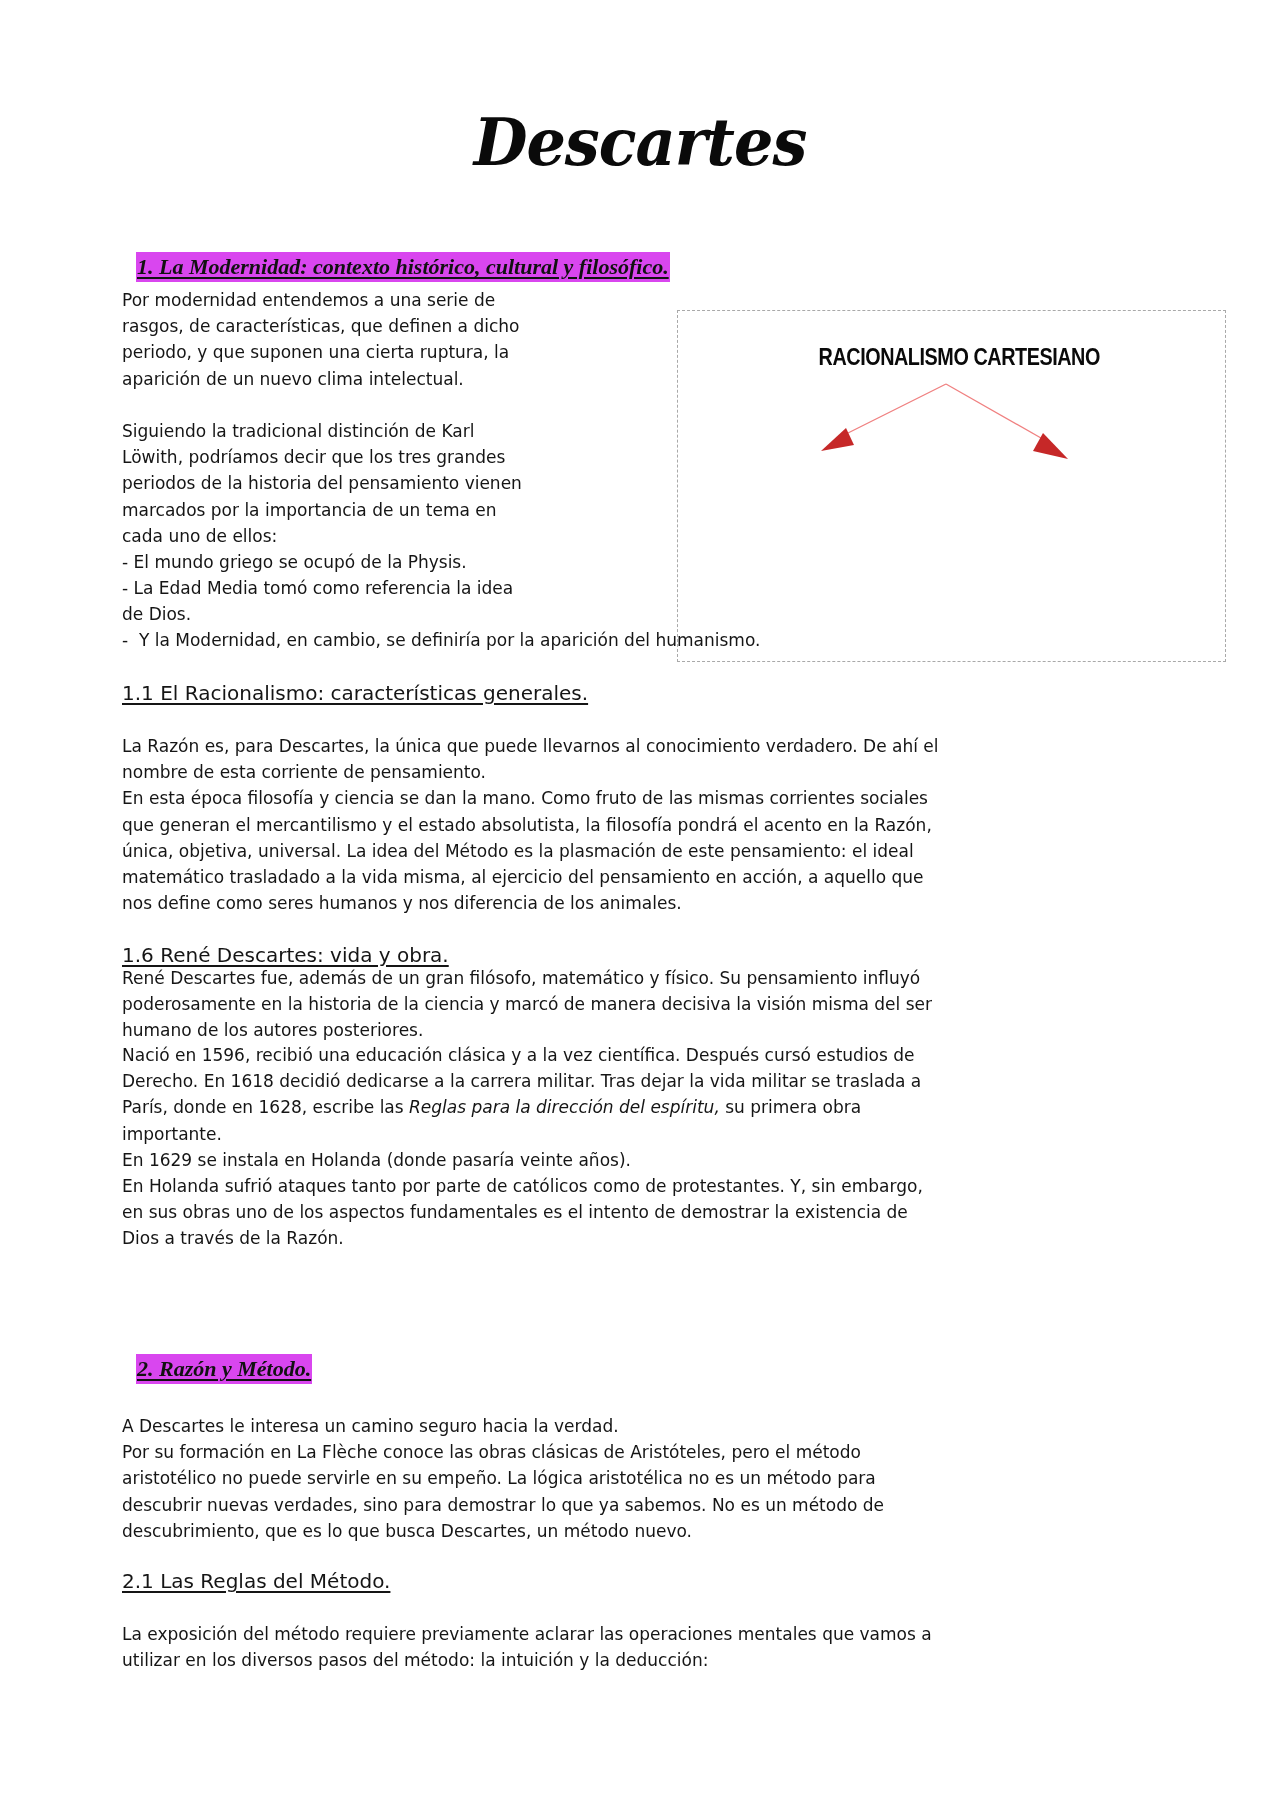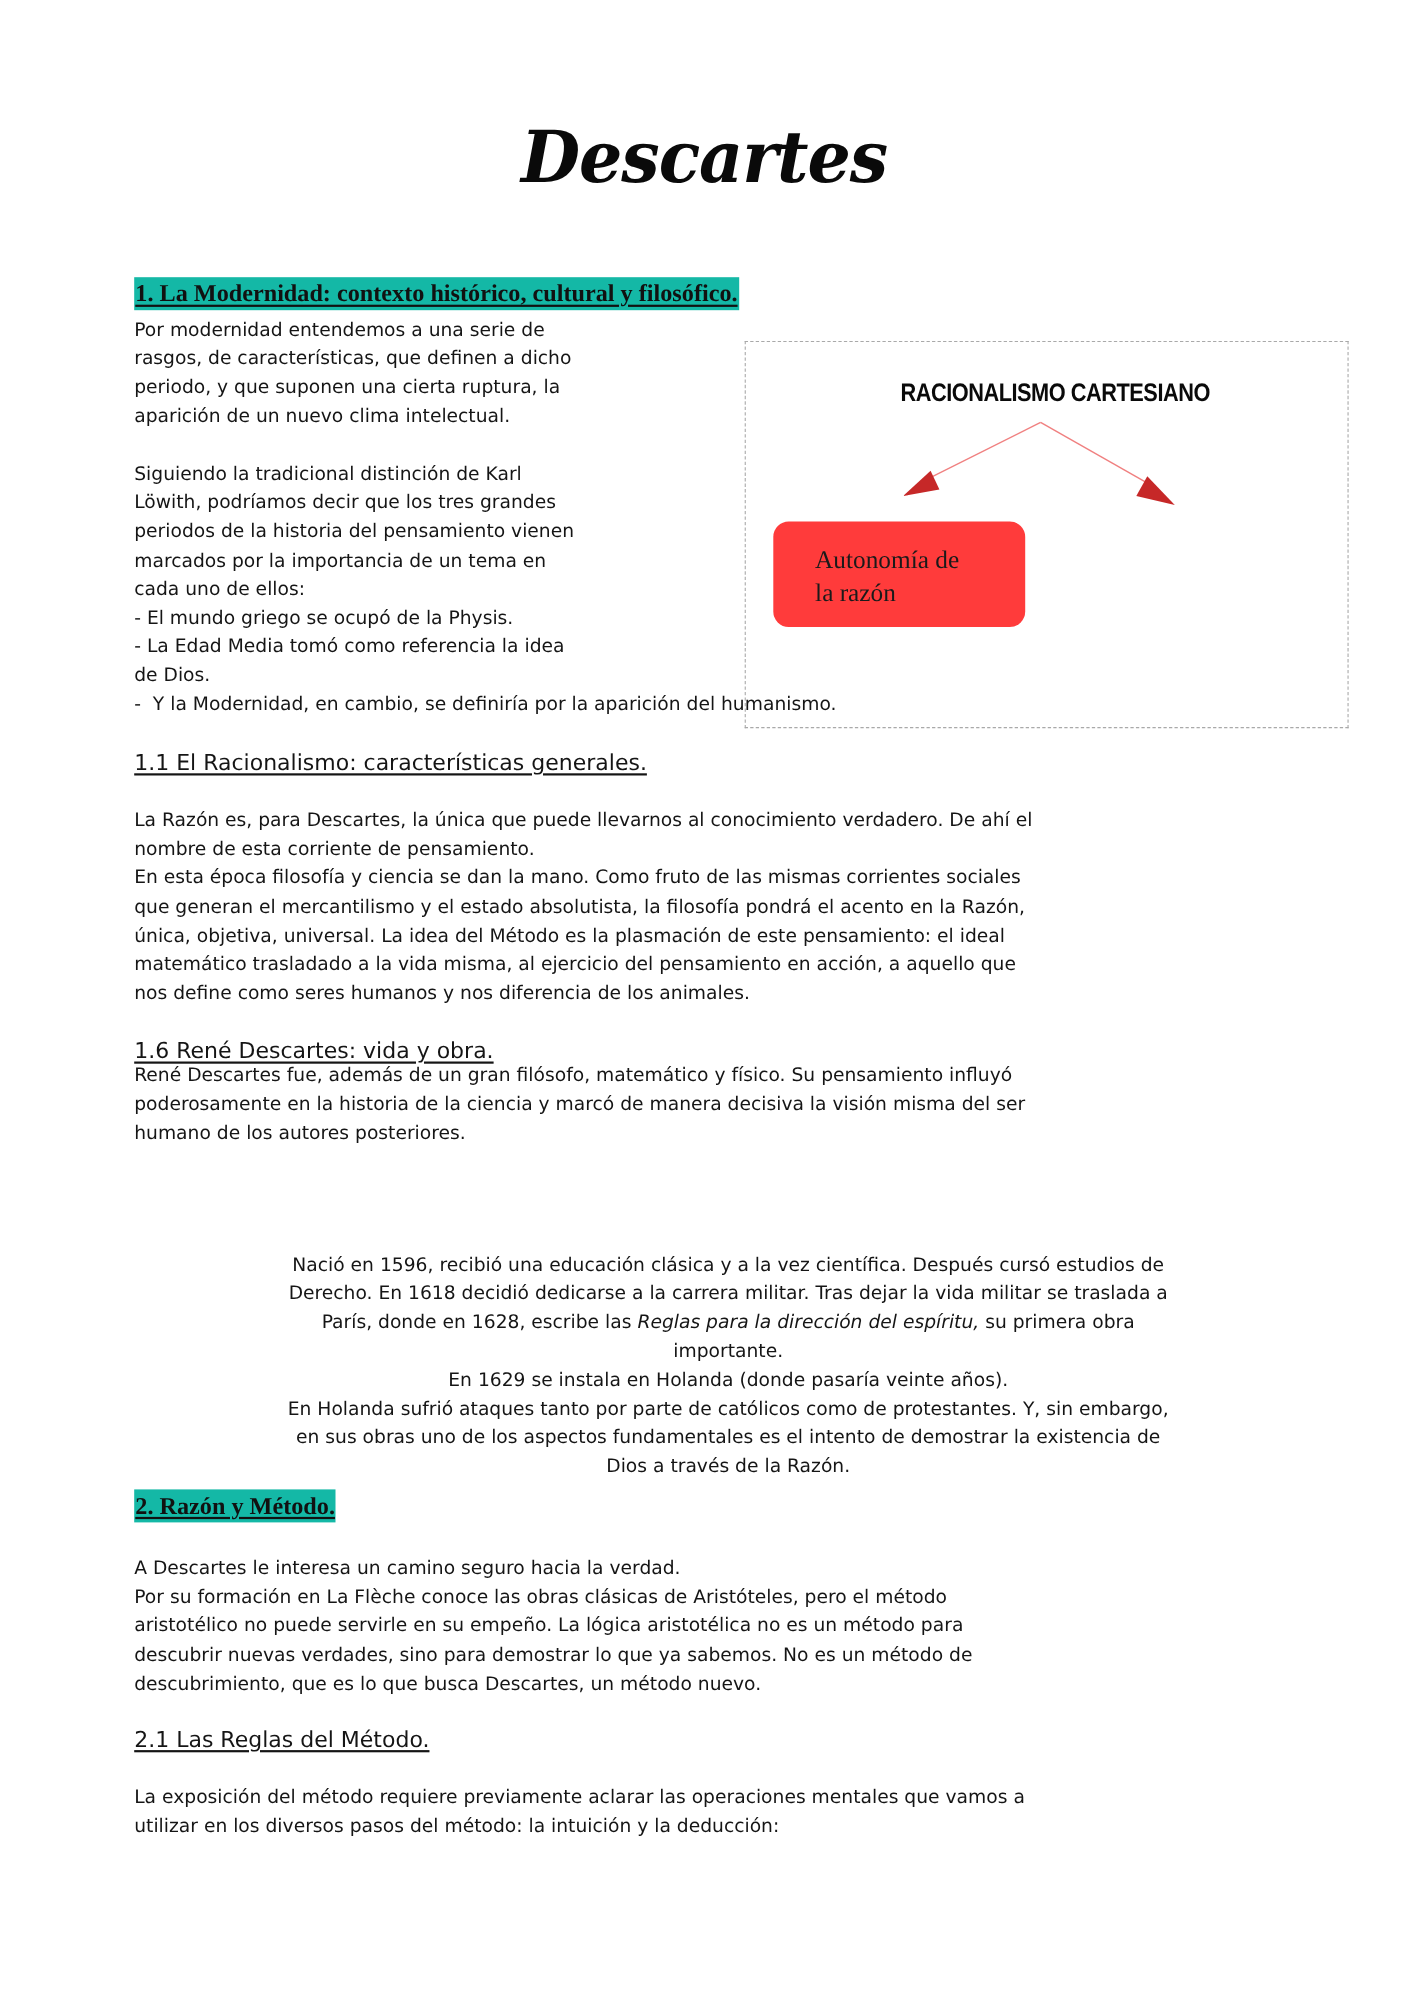--- a/index.html
+++ b/index.html
@@ -7,24 +7,24 @@
     width: 1280px; height: 1811px; position: relative; overflow: hidden;
     font-family: "DejaVu Sans", sans-serif; color: #111111;
   }
   .page-title {
     position: absolute; left: 0; top: 112px; width: 1280px; text-align: center;
     font-family: "DejaVu Serif", serif; font-style: italic; font-weight: bold;
     font-size: 62px; letter-spacing: -1px; line-height: 1; color: #0a0a0a;
     transform: scaleY(1.05);
   }
   .section-heading {
-    position: absolute; left: 122px;
+    position: absolute; left: 136px;
     font-family: "Liberation Serif", serif; font-weight: bold; font-size: 22px;
     line-height: 30px; text-decoration: underline; text-underline-offset: 3px;
-    background: #14b8a6; padding: 0 1px; color: #111;
+    background: #d946ef; padding: 0 1px; color: #111; font-style: italic;
   }
   .para {
     position: absolute; left: 122px; font-size: 17px; line-height: 26.2px;
     margin: 0; color: #151515; white-space: pre-wrap;
   }
   .wide { width: 1080px; }
   .narrow { width: 560px; }
   .subheading {
     position: absolute; left: 122px; font-size: 20px; line-height: 26px;
     text-decoration: underline; text-underline-offset: 3px; color: #151515;
@@ -80,43 +80,39 @@
   <svg width="549" height="300" viewBox="0 0 549 300">
     <g>
       <line x1="268" y1="73" x2="160" y2="127" stroke="#f08080" stroke-width="1.3"></line>
       <polygon points="143,140 168,117 176,134" fill="#c62828"></polygon>
     </g>
     <g>
       <line x1="268" y1="73" x2="370" y2="131" stroke="#f08080" stroke-width="1.3"></line>
       <polygon points="390,148 355,140 365,122" fill="#c62828"></polygon>
     </g>
   </svg>
-  <div class="node node-left">
-    <span style="white-space:pre-wrap;">Autonomía de
-la razón</span>
-  </div>
 </div>
 
 <div class="subheading" style="top:680px;">1.1 El Racionalismo: características generales.</div>
 
 <p class="para wide" style="top:733px;">La Razón es, para Descartes, la única que puede llevarnos al conocimiento verdadero. De ahí el
 nombre de esta corriente de pensamiento.
 En esta época filosofía y ciencia se dan la mano. Como fruto de las mismas corrientes sociales
 que generan el mercantilismo y el estado absolutista, la filosofía pondrá el acento en la Razón,
 única, objetiva, universal. La idea del Método es la plasmación de este pensamiento: el ideal
 matemático trasladado a la vida misma, al ejercicio del pensamiento en acción, a aquello que
 nos define como seres humanos y nos diferencia de los animales.</p>
 
 <div class="subheading" style="top:942px;">1.6 René Descartes: vida y obra.</div>
 
 <p class="para wide" style="top:965px;">René Descartes fue, además de un gran filósofo, matemático y físico. Su pensamiento influyó
 poderosamente en la historia de la ciencia y marcó de manera decisiva la visión misma del ser
 humano de los autores posteriores.</p>
 
-<p class="para wide" style="top:1137px;text-align:center;"><span>Nació en 1596, recibió una educación clásica y a la vez científica. Después cursó estudios de
+<p class="para wide" style="top:1042px;"><span>Nació en 1596, recibió una educación clásica y a la vez científica. Después cursó estudios de
 Derecho. En 1618 decidió dedicarse a la carrera militar. Tras dejar la vida militar se traslada a
 París, donde en 1628, escribe las </span><em>Reglas para la dirección del espíritu,</em><span> su primera obra
 importante.
 En 1629 se instala en Holanda (donde pasaría veinte años).
 En Holanda sufrió ataques tanto por parte de católicos como de protestantes. Y, sin embargo,
 en sus obras uno de los aspectos fundamentales es el intento de demostrar la existencia de
 Dios a través de la Razón.</span></p>
 
 <div class="section-heading" style="top:1354px;">2. Razón y Método.</div>
 

